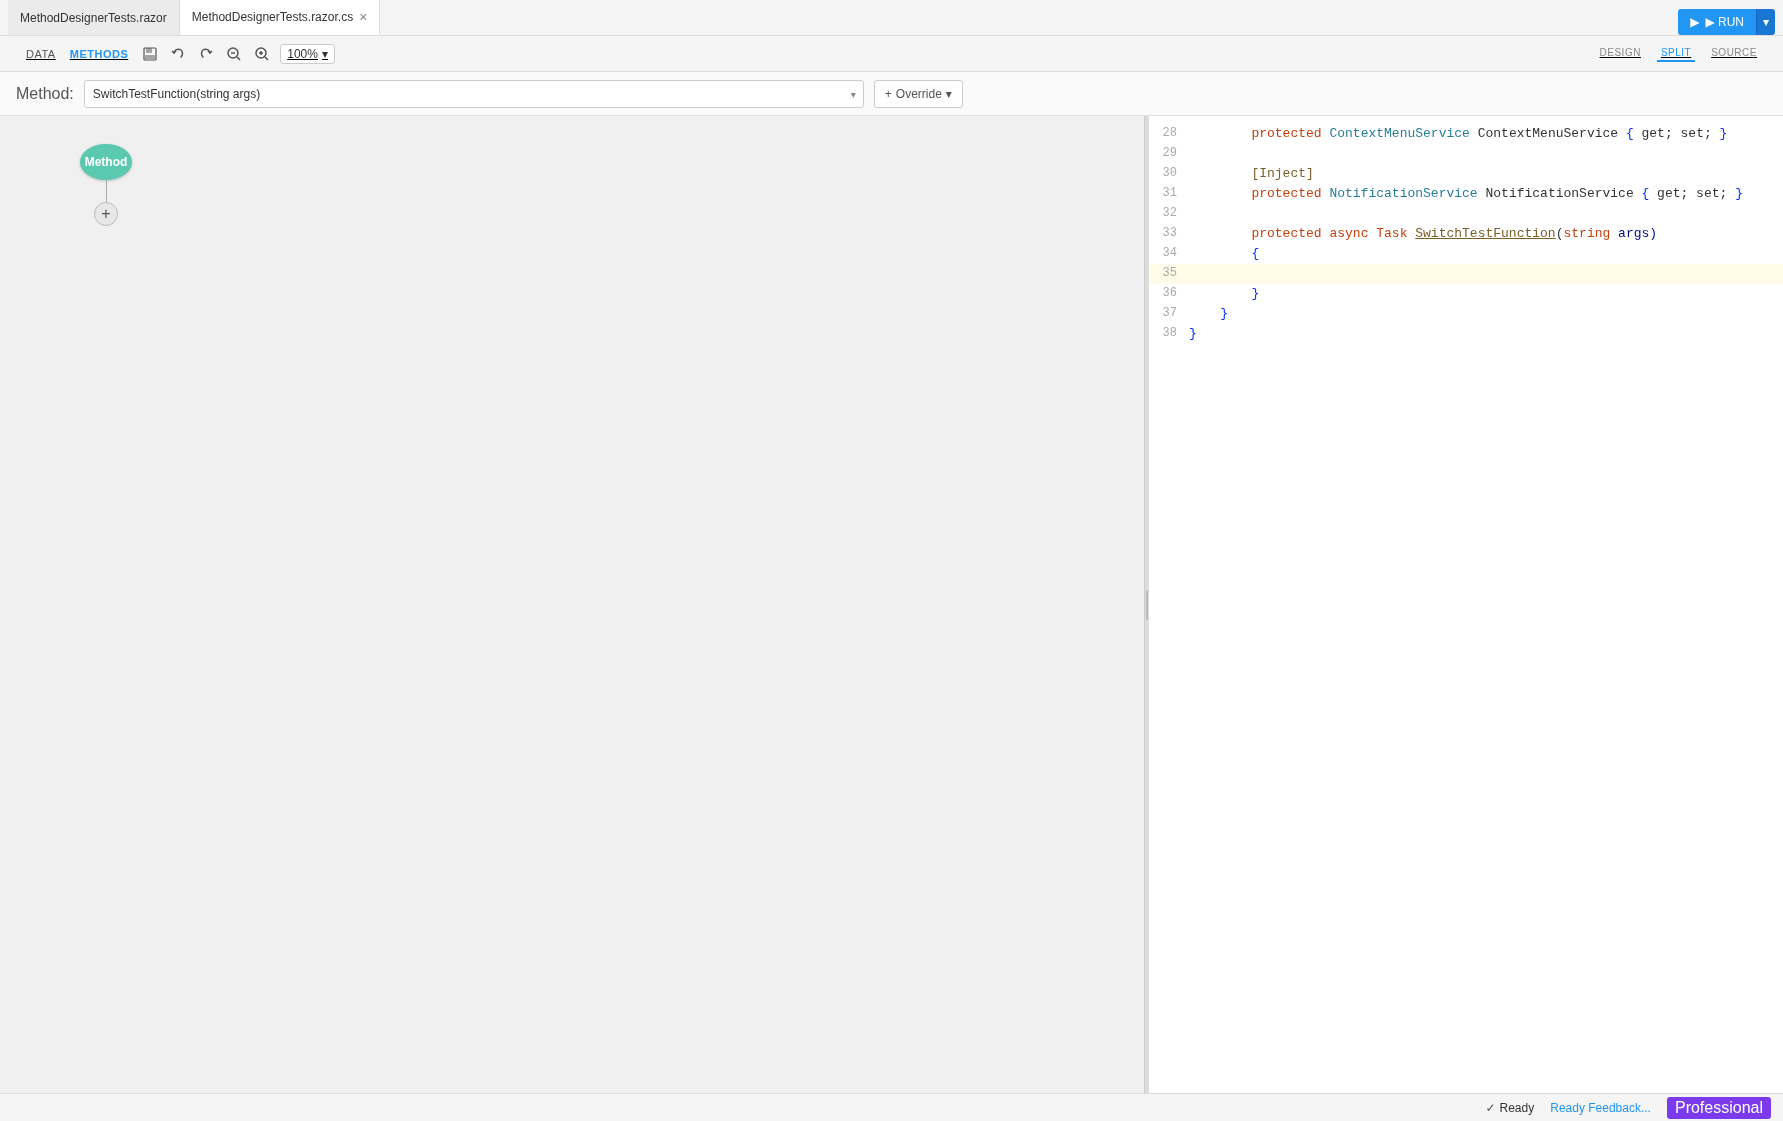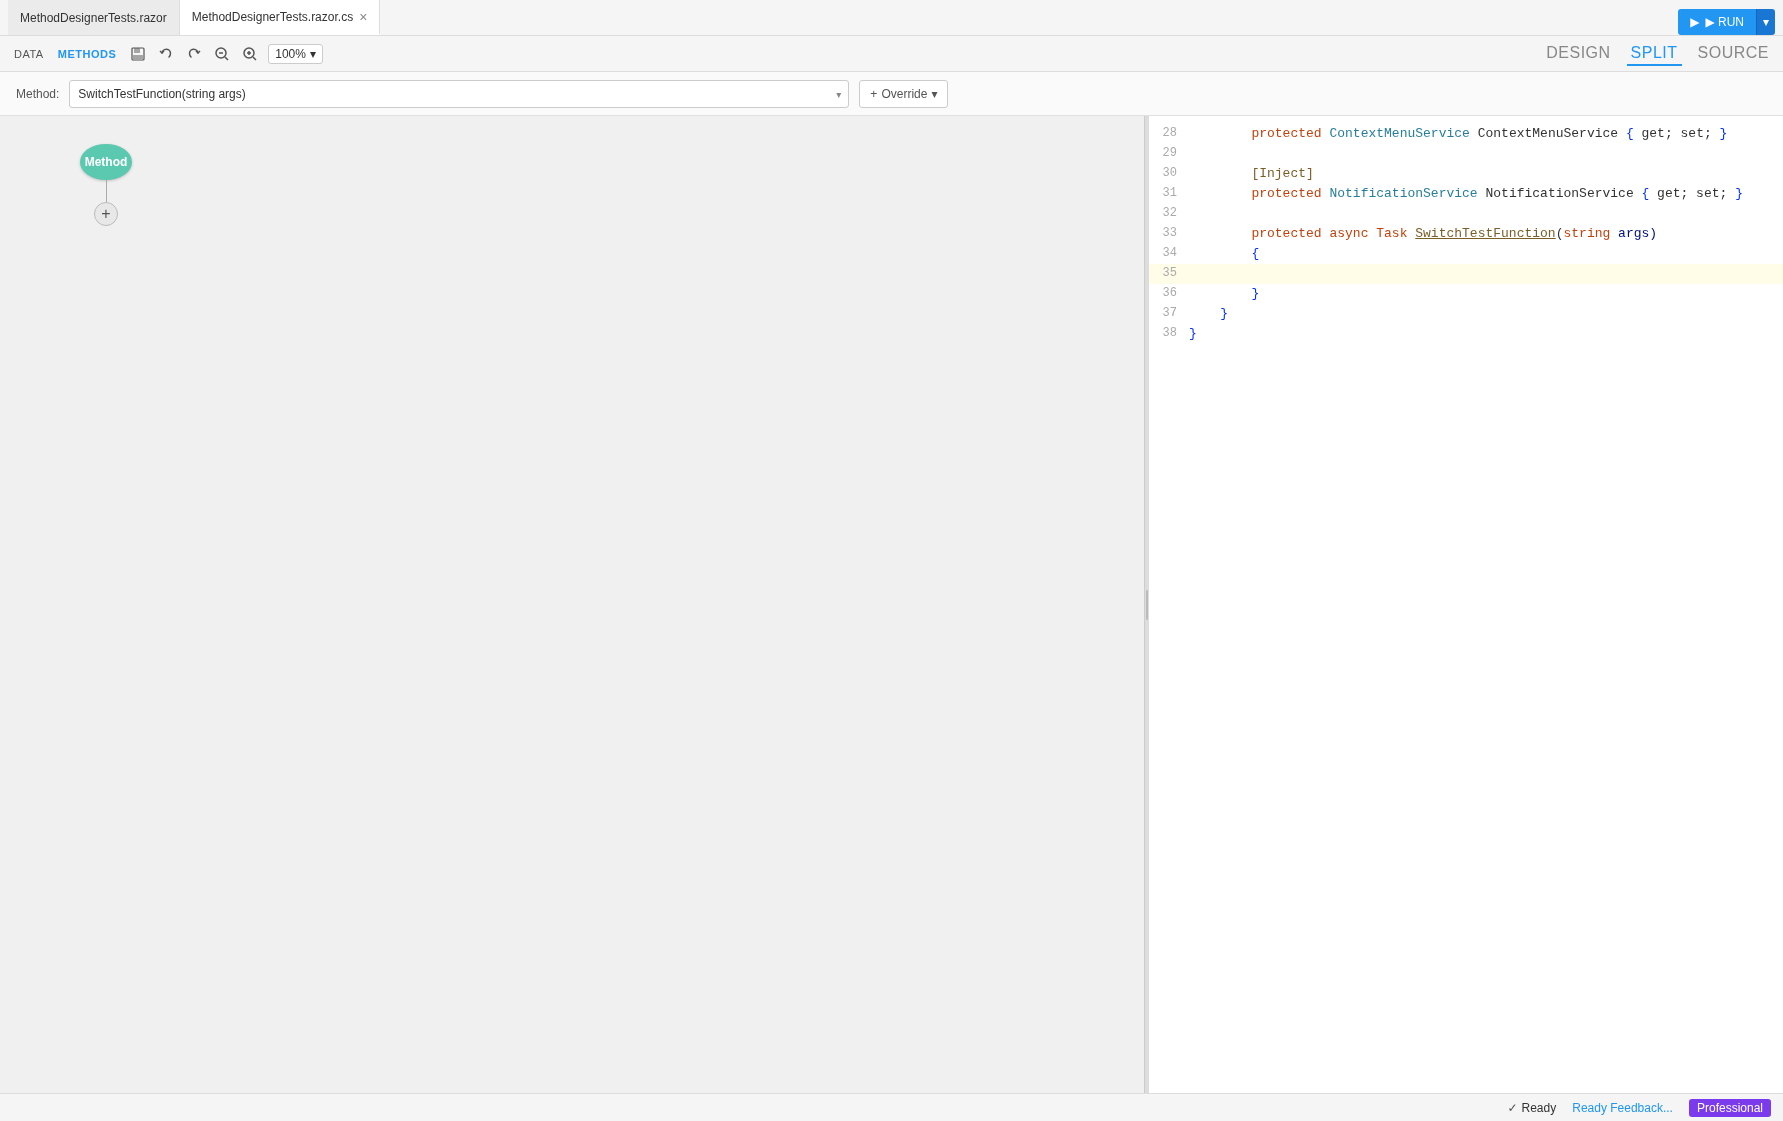--- a/index.html
+++ b/index.html
@@ -73,21 +73,22 @@
     }
 
     
     .toolbar-row {
       height: 36px;
       background: #f5f5f5;
       border-bottom: 1px solid #ddd;
       display: flex;
       align-items: center;
       justify-content: space-between;
-      padding: 0 10px;
+      padding: 0 22px;
+      text-decoration: underline;
     }
     .toolbar-left {
       display: flex;
       align-items: center;
       gap: 8px;
     }
     .nav-tabs-left {
       display: flex;
       gap: 6px;
     }
@@ -127,21 +128,21 @@
       cursor: pointer;
       display: flex;
       align-items: center;
       gap: 4px;
     }
     .view-tabs-right {
       display: flex;
       gap: 12px;
     }
     .view-tab {
-      font-size: 16px;
+      font-size: 10px;
       color: #888;
       cursor: pointer;
       padding: 2px 4px;
       letter-spacing: 0.5px;
     }
     .view-tab.active {
       color: #2196f3;
       border-bottom: 2px solid #2196f3;
     }
 
@@ -149,21 +150,21 @@
     .method-row {
       height: 44px;
       background: #fafafa;
       border-bottom: 1px solid #e0e0e0;
       display: flex;
       align-items: center;
       padding: 0 16px;
       gap: 10px;
     }
     .method-label {
-      font-size: 12px;
+      font-size: 16px;
       color: #555;
       white-space: nowrap;
     }
     .method-select-wrapper {
       position: relative;
       flex: 1;
       max-width: 780px;
       border-radius: 10px;
     }
     .method-select-wrapper select {
@@ -356,21 +357,21 @@
     }
     .status-feedback {
       color: #2196f3;
       cursor: pointer;
     }
     .status-professional {
       background: #7c3aed;
       color: white;
       padding: 2px 8px;
       border-radius: 3px;
-      font-size: 12px;
+      font-size: 16px;
     }
   </style>
 </head>
 <body>
 
 <div class="top-bar">
   <div class="tabs">
     <div class="tab">
       <span>MethodDesignerTests.razor</span>
     </div>

